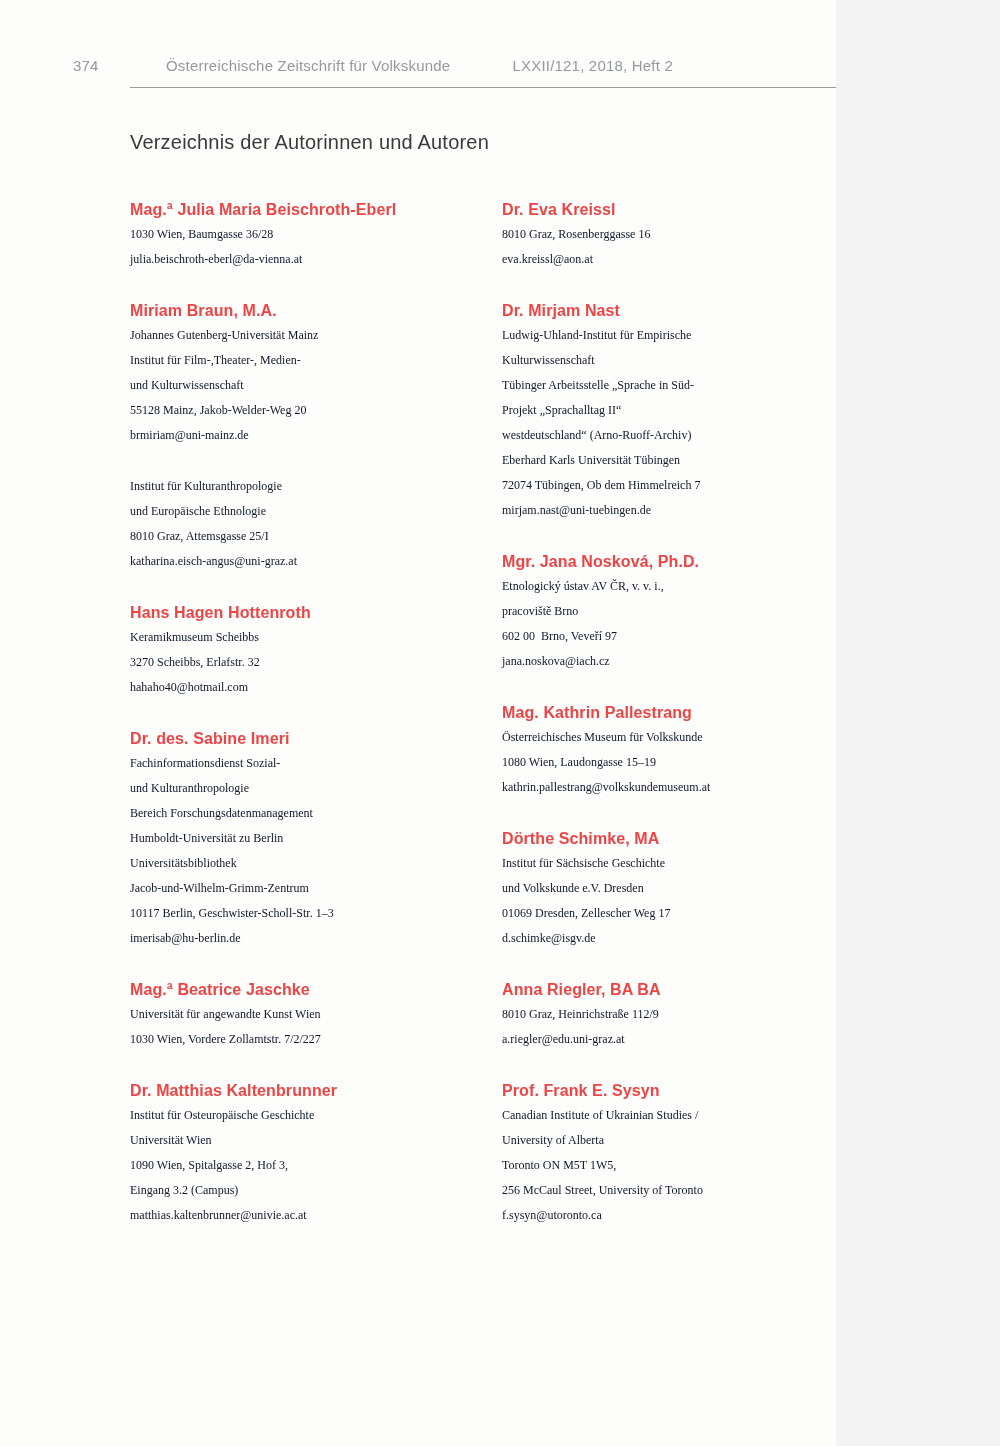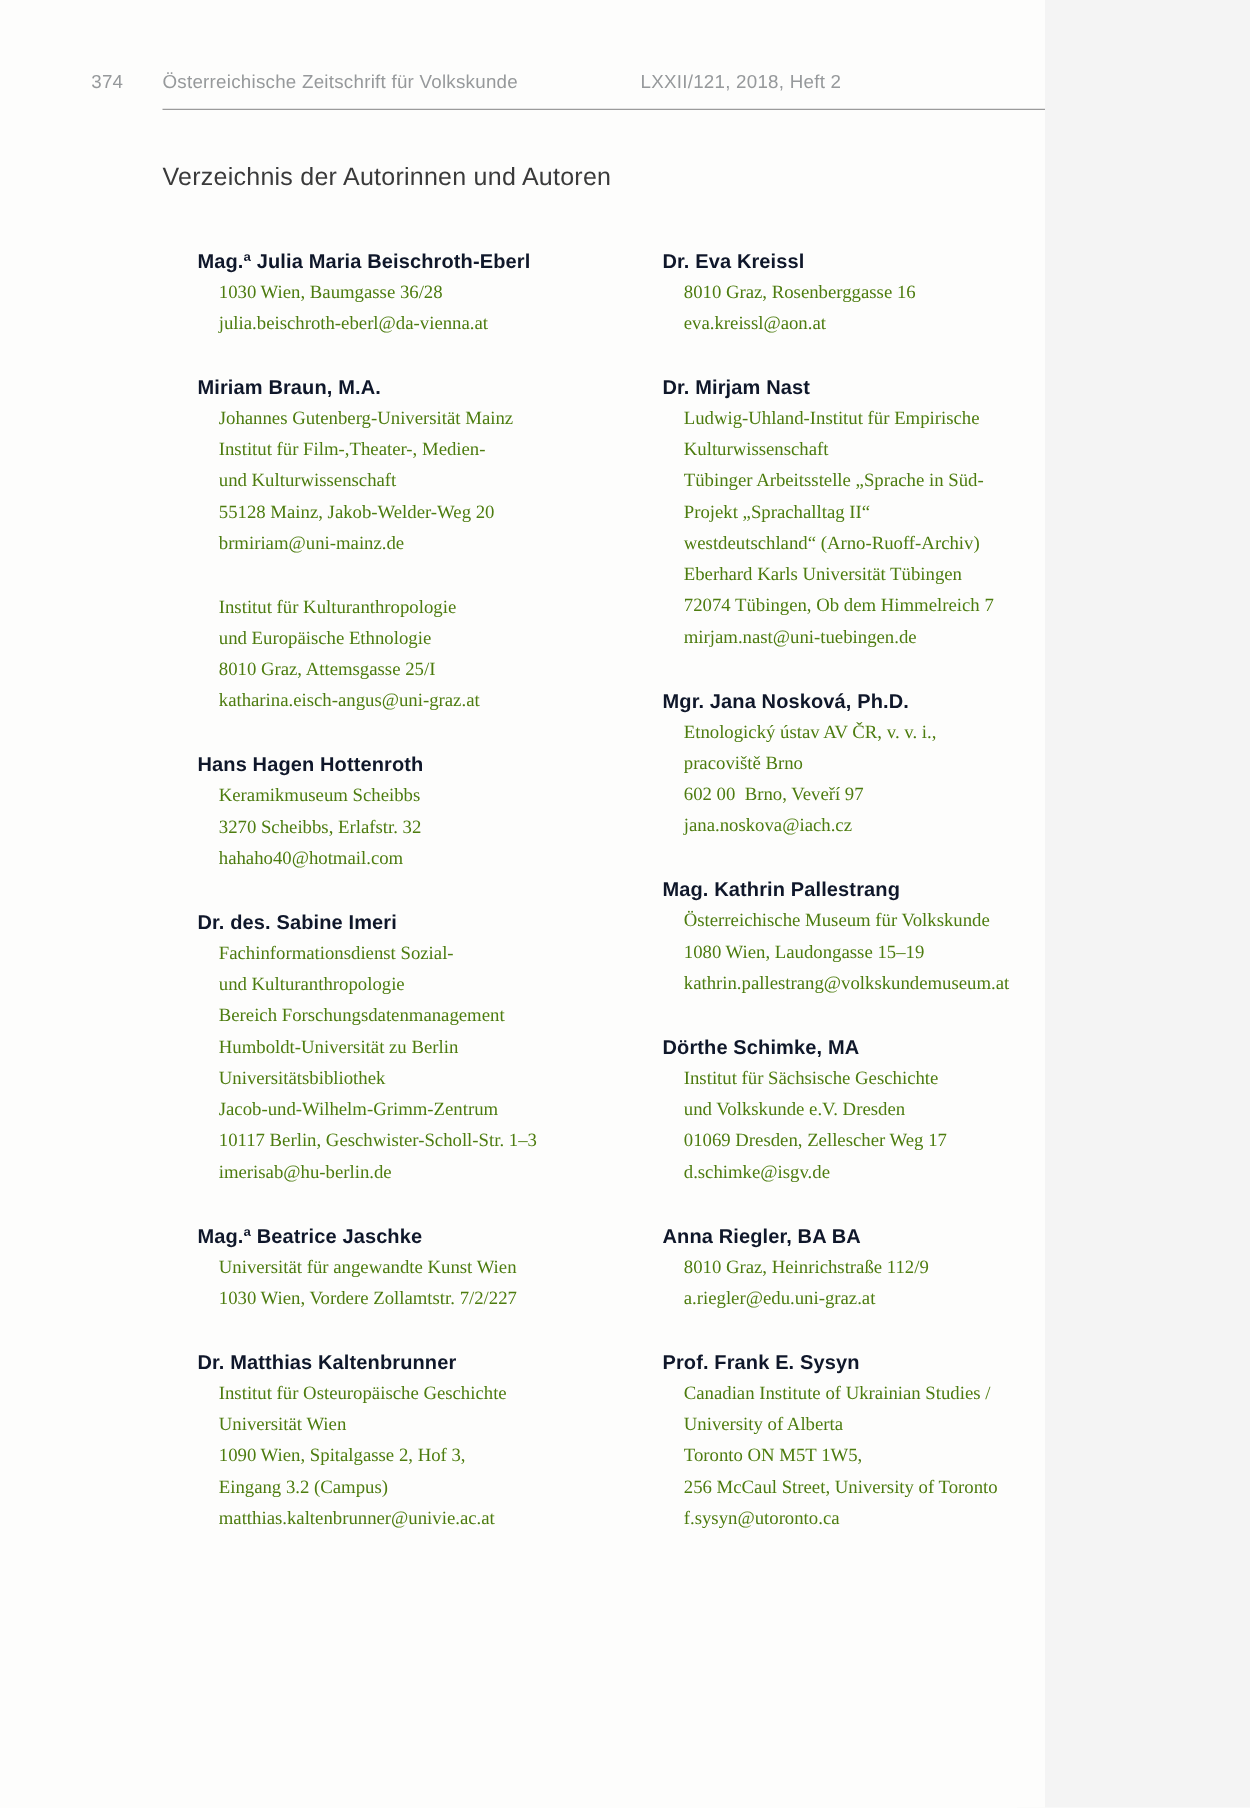--- a/index.html
+++ b/index.html
@@ -17,21 +17,21 @@
   
   .running-header {
     position: absolute;
     top: 57px; left: 73px; right: 163px;
     display: flex; align-items: baseline;
     color: #96999b;
     font-size: 15px;
     letter-spacing: 0.2px;
   }
   .running-header .page-num { width: 57px; flex: none; }
-  .running-header .journal  { flex: 1; }
+  .running-header .journal  { flex: 1; margin-left: 36px; }
   .running-header .issue    { flex: none; text-align: right; margin-left: 28px; }
   .header-rule {
     position: absolute;
     top: 87px; left: 130px; width: 708px;
     border: none; margin: 0;
     border-top: 1.4px solid #9b9b9b;
   }
   
   .section-title {
     position: absolute;
@@ -48,33 +48,31 @@
     top: 197px; left: 130px;
     width: 745px;
     display: flex;
   }
   .col { width: 372px; flex: none; }
   .entry { margin: 0 0 26px 0; }
   .entry .name {
     font-family: "Liberation Sans", sans-serif;
     font-size: 16px;
     font-weight: 600;
-    color: #0f172a;
+    color: #ef4444;
     line-height: 25px;
     letter-spacing: 0.1px;
     white-space: pre-wrap;
-    margin-left: 28px;
   }
   .entry .line {
     font-family: "Liberation Serif", "DejaVu Serif", serif;
-    font-size: 15px;
-    color: #4d7c0f;
+    font-size: 12px;
+    color: #0f172a;
     line-height: 25px;
     white-space: pre-wrap;
-    margin-left: 45px;
   }
 </style>
 </head>
 <body>
 
 <div class="page">
 
   <div class="running-header">
     <span class="page-num">374</span>
     <span class="journal">Österreichische Zeitschrift für Volkskunde</span>
@@ -156,21 +154,21 @@
         </div>
         <div class="entry">
           <div class="name">Mgr. Jana Nosková, Ph.D.</div>
           <div class="line">Etnologický ústav AV ČR, v. v. i.,</div>
           <div class="line">pracoviště Brno</div>
           <div class="line">602 00  Brno, Veveří 97</div>
           <div class="line">jana.noskova@iach.cz</div>
         </div>
         <div class="entry">
           <div class="name">Mag. Kathrin Pallestrang</div>
-          <div class="line">Österreichische Museum für Volkskunde</div>
+          <div class="line">Österreichisches Museum für Volkskunde</div>
           <div class="line">1080 Wien, Laudongasse 15–19</div>
           <div class="line">kathrin.pallestrang@volkskundemuseum.at</div>
         </div>
         <div class="entry">
           <div class="name">Dörthe Schimke, MA</div>
           <div class="line">Institut für Sächsische Geschichte</div>
           <div class="line">und Volkskunde e.V. Dresden</div>
           <div class="line">01069 Dresden, Zellescher Weg 17</div>
           <div class="line">d.schimke@isgv.de</div>
         </div>

